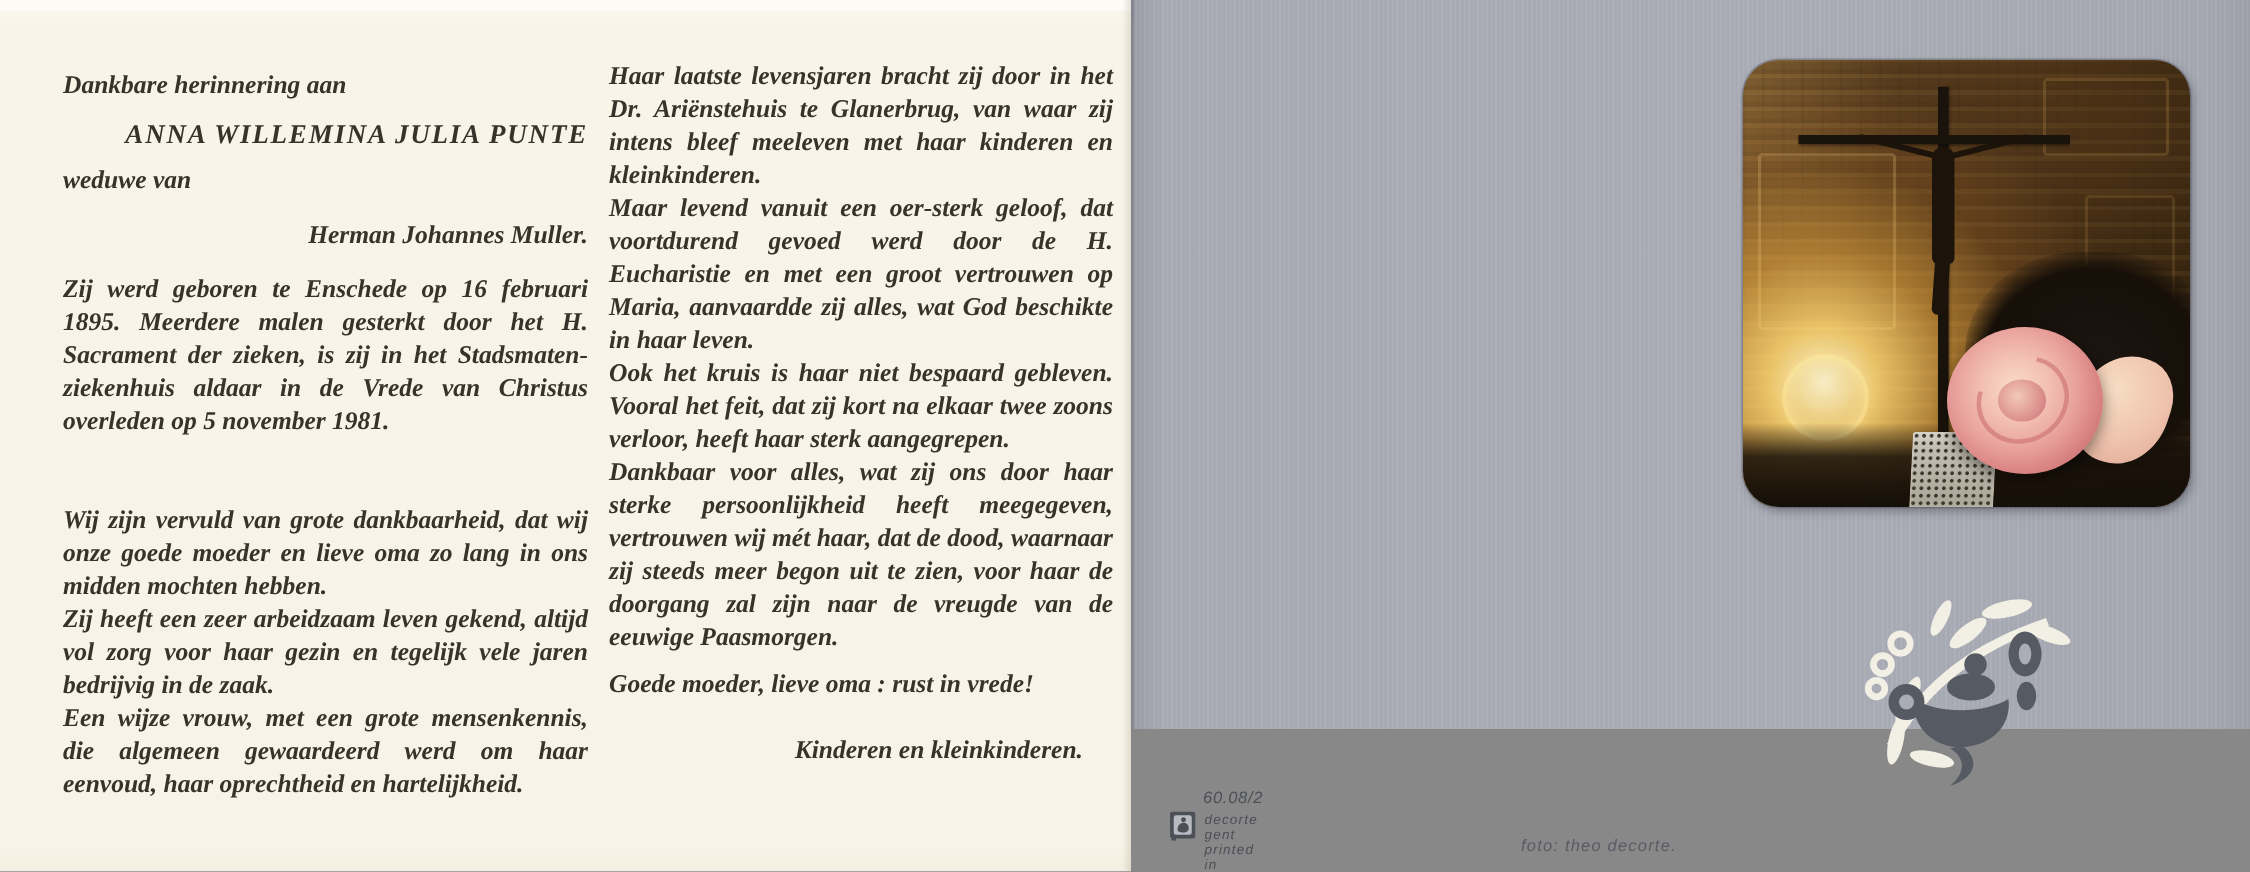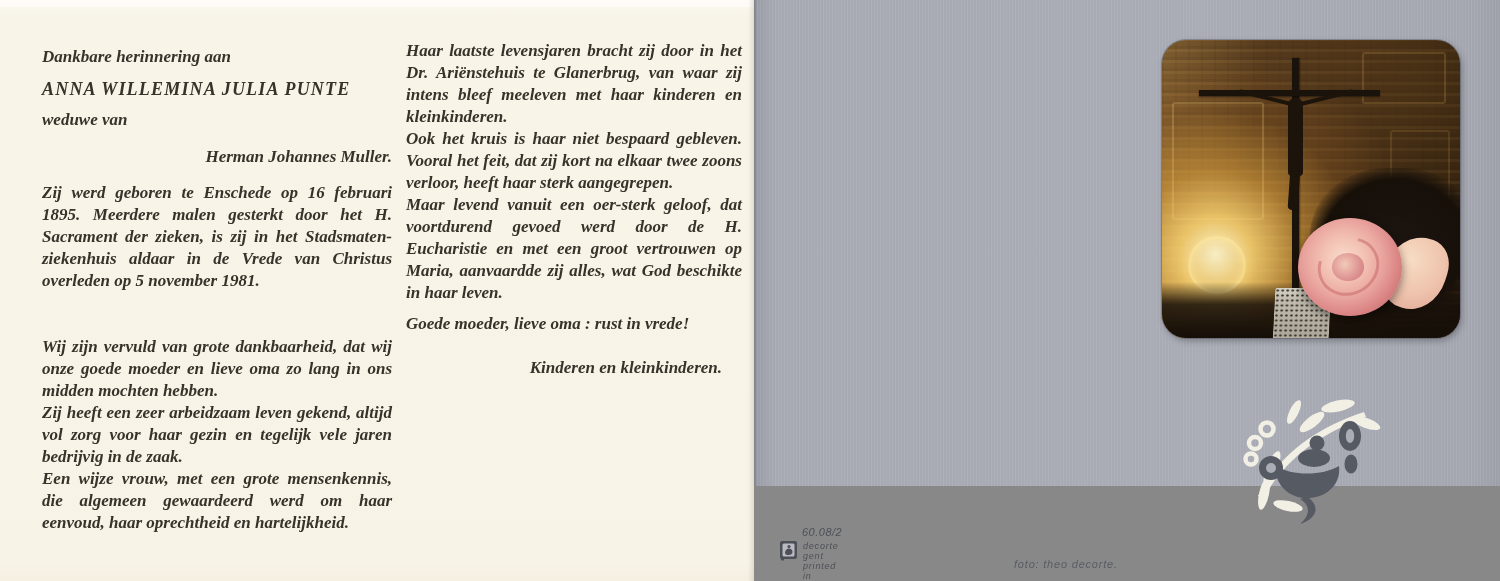--- a/index.html
+++ b/index.html
@@ -17,21 +17,21 @@
       linear-gradient(180deg, #fbf8ef 0%, #f8f4e8 3%, #f7f3e6 97%, #f4efe1 100%);
   }
   .page-left::after { 
     content:""; position:absolute; right:0; top:0; width:6px; height:100%;
     background: linear-gradient(90deg, transparent, rgba(120,110,90,0.18));
   }
   .textcol { position: absolute; color: #37322a; font-size: 17px; line-height: 22px; font-weight: 700; }
   .col1 { left: 42px; top: 46px; width: 350px; }
   .col2 { left: 406px; top: 40px; width: 336px; }
   .line-intro { margin: 0 0 10px 0; }
-  .line-name { margin: 0 0 9px 0; text-align: left; font-size: 18px; letter-spacing: 1.2px; }
+  .line-name { margin: 0 0 9px 0; text-align: right; font-size: 18px; letter-spacing: 1.2px; }
   .line-relation { margin: 0 0 7px 0; text-align: left; }
   .line-husband { margin: 15px 0 14px 0; text-align: right; }
   .para { margin: 0; text-align: justify; }
   .gap-top-large { margin-top: 44px; }
   .gap-top-small { margin-top: 9px; }
   .gap-top-med { margin-top: 34px; }
   .signature { margin-top: 22px; text-align: right; padding-right: 20px; }
 
   
   .page-right {
@@ -122,22 +122,23 @@
       <p class="line-relation">weduwe van</p>
       <p class="line-husband">Herman Johannes Muller.</p>
       <p class="para">Zij werd geboren te Enschede op 16 februari 1895. Meerdere malen gesterkt door het H. Sacrament der zieken, is zij in het Stadsmaten-ziekenhuis aldaar in de Vrede van Christus overleden op 5 november 1981.</p>
       <p class="para gap-top-large">Wij zijn vervuld van grote dankbaarheid, dat wij onze goede moeder en lieve oma zo lang in ons midden mochten hebben.</p>
       <p class="para">Zij heeft een zeer arbeidzaam leven gekend, altijd vol zorg voor haar gezin en tegelijk vele jaren bedrijvig in de zaak.</p>
       <p class="para">Een wijze vrouw, met een grote mensenkennis, die algemeen gewaardeerd werd om haar eenvoud, haar oprechtheid en hartelijkheid.</p>
     </div>
 
     <div class="textcol col2">
       <p class="para">Haar laatste levensjaren bracht zij door in het Dr. Ariënstehuis te Glanerbrug, van waar zij intens bleef meeleven met haar kinderen en kleinkinderen.</p>
+      <p class="para">Maar levend vanuit een oer-sterk geloof, dat voortdurend gevoed werd door de H. Eucharistie en met een groot vertrouwen op Maria, aanvaardde zij alles, wat God beschikte in haar leven.</p>
       <p class="para">Ook het kruis is haar niet bespaard gebleven. Vooral het feit, dat zij kort na elkaar twee zoons verloor, heeft haar sterk aangegrepen.</p>
-      <p class="para">Maar levend vanuit een oer-sterk geloof, dat voortdurend gevoed werd door de H. Eucharistie en met een groot vertrouwen op Maria, aanvaardde zij alles, wat God beschikte in haar leven.</p>
+      <p class="para">Dankbaar voor alles, wat zij ons door haar sterke persoonlijkheid heeft meegegeven, vertrouwen wij mét haar, dat de dood, waarnaar zij steeds meer begon uit te zien, voor haar de doorgang zal zijn naar de vreugde van de eeuwige Paasmorgen.</p>
       <p class="para gap-top-small">Goede moeder, lieve oma : rust in vrede!</p>
       <p class="para signature">Kinderen en kleinkinderen.</p>
     </div>
   </div>
 
   <div class="page-right">
 
     <div class="smudge"></div>
 
     <div class="photo">

